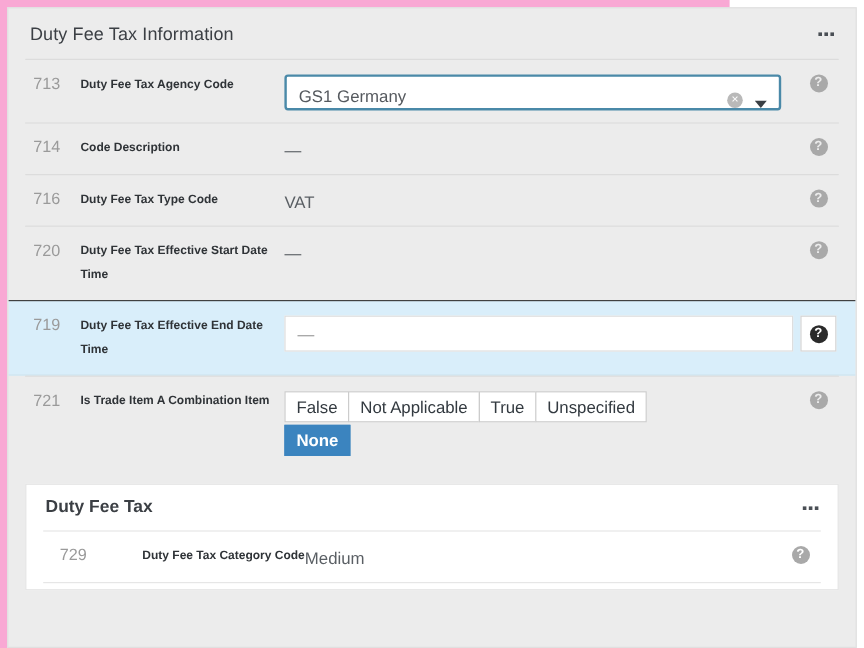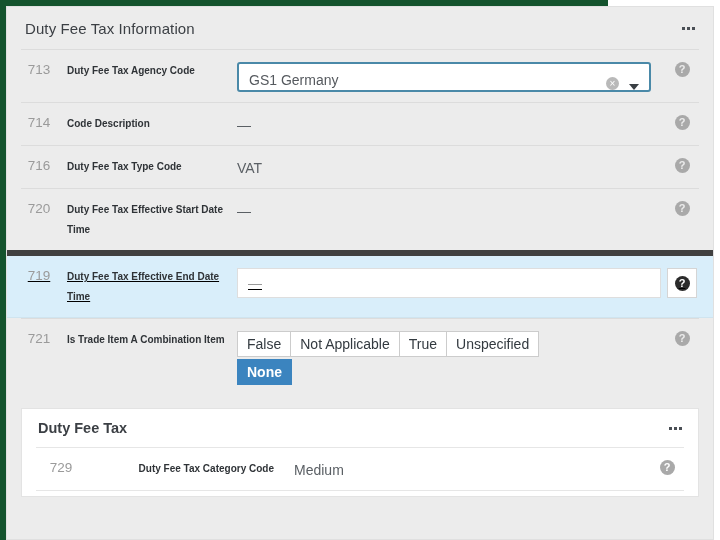--- a/index.html
+++ b/index.html
@@ -6,21 +6,21 @@
   html, body {
     margin: 0; padding: 0;
     width: 720px; height: 540px;
     background: #ffffff;
     font-family: "Liberation Sans", sans-serif;
     overflow: hidden;
   }
 
   .page {
     width: 608px; height: 540px;
-    background: #14532d;
+    background: #f9a8d4;
     padding: 6px 6px 16px 6px;
   }
 
   
   .panel {
     background: #ececec;
     border: 1px solid #e0e0e0;
     width: 708px;
     height: 534px;
     overflow: hidden;
@@ -62,23 +62,22 @@
     min-height: 36px;
     position: relative;
   }
   .row.first { border-top: 1px solid #dcdcdc; }
 
   .row.highlight {
     background: #d9eefa;
     margin: 0 -14px;
     padding-left: 14px;
     padding-right: 14px;
-    border-top: 6px solid #404040;
+    border-top: 1px solid #404040;
     border-bottom: 1px solid #cfe4ef;
-    text-decoration: underline;
   }
 
   .row-num {
     width: 46px;
     flex: none;
     text-align: center;
     color: #9a9a9a;
     font-size: 13.5px;
     padding-top: 2px;
     padding-right: 10px;
@@ -228,21 +227,21 @@
     align-items: center;
     justify-content: space-between;
     padding: 11px 14px 11px 16px;
     font-weight: bold;
   }
   .card-title {
     font-size: 14.5px;
     color: #3b3f44;
   }
   .card-rows { padding: 0 14px; }
-  .card .row { border-top: 1px solid #e6e6e6; gap: 20px; }
+  .card .row { border-top: 1px solid #e6e6e6; }
   .card .row-num { width: 60px; }
   .card .row-label { width: 158px; text-align: right; }
   .card .help-icon { color: #ffffff; }
 </style>
 </head>
 <body>
 
 <div class="page">
   <div class="panel">
 

